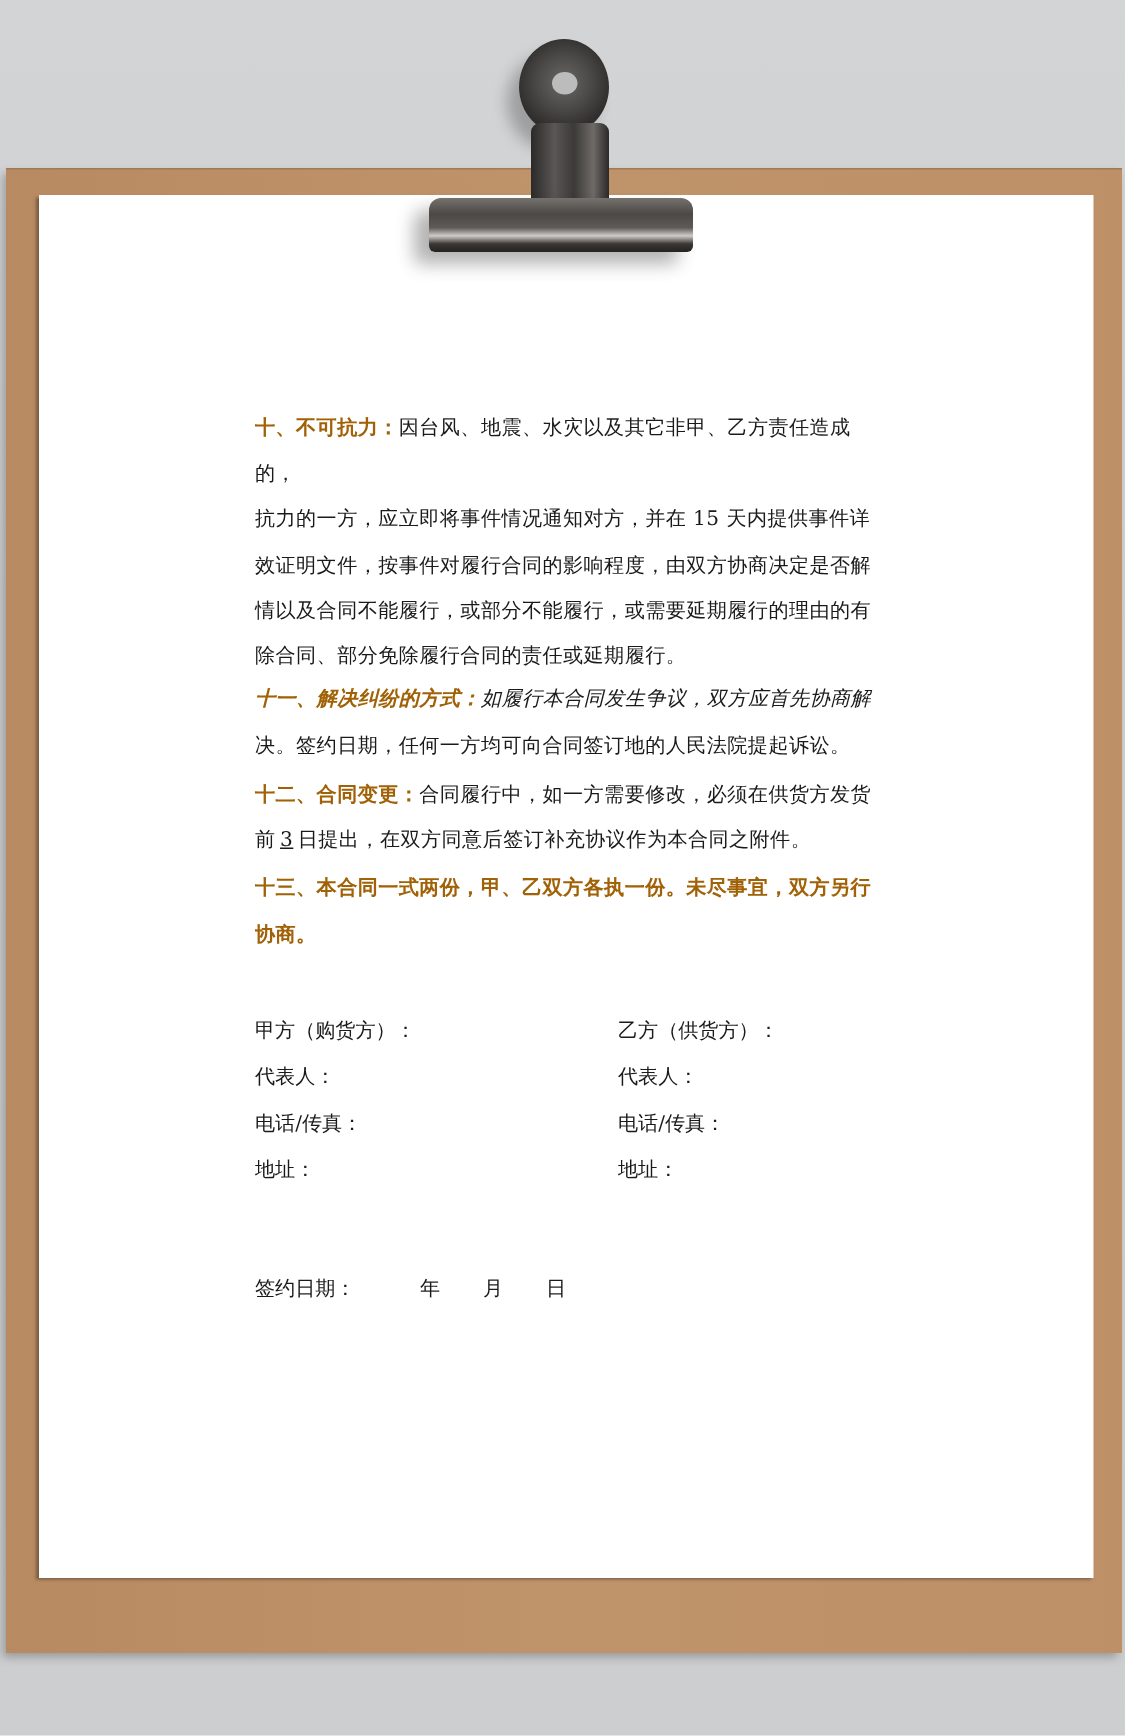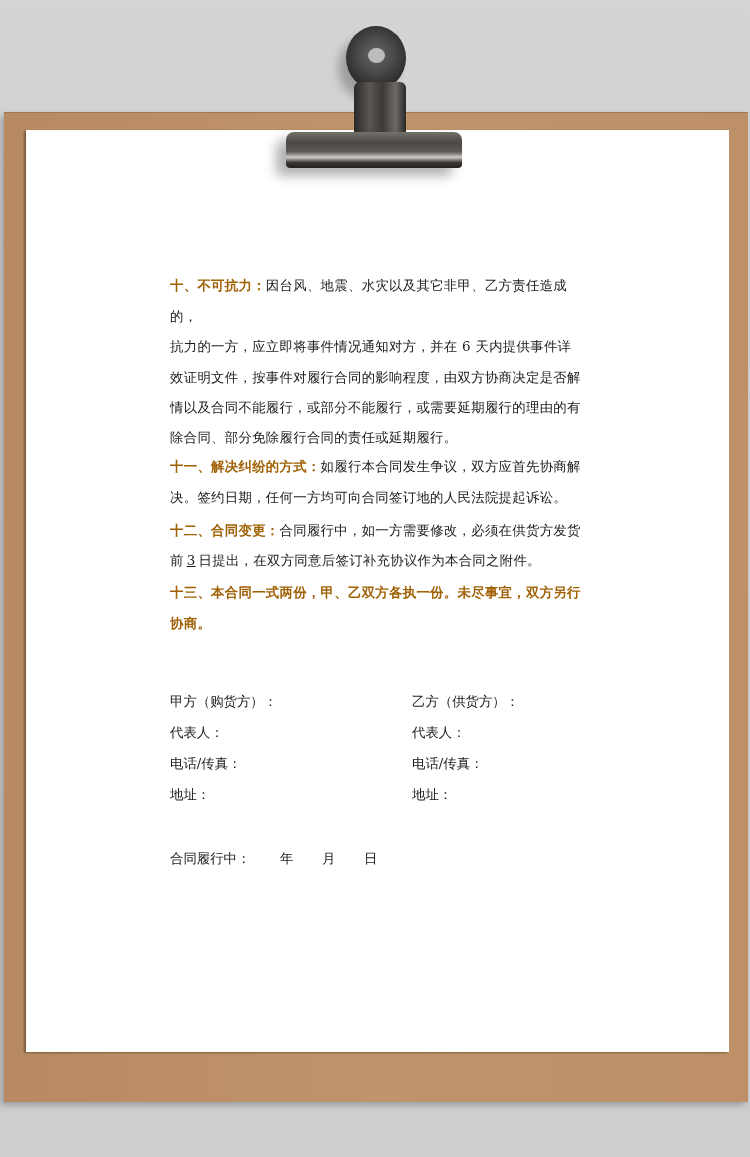--- a/index.html
+++ b/index.html
@@ -96,21 +96,21 @@
       font-weight: bold;
       color: #a16207;
     }
     .u {
       text-decoration: underline;
       padding: 0 3px;
     }
     .sign {
       position: absolute;
       left: 170px;
-      top: 693px;
+      top: 678px;
       width: 420px;
       font-size: 13.4px;
       color: #1a1a1a;
     }
     .sign .row {
       display: flex;
       height: 31px;
       align-items: flex-start;
     }
     .sign .col-a {
@@ -142,28 +142,28 @@
       <div class="hole"></div>
     </div>
   <div class="neck"></div>
   <div class="bar"></div>
 </div>
 
 <div class="doc">
 
   <div class="clause">
     <p class="para"><b>十、不可抗力：</b><span>因台风、地震、水灾以及其它非甲、乙方责任造成的，</span></p>
-    <p class="para">抗力的一方，应立即将事件情况通知对方，并在 6 天内提供事件详</p>
+    <p class="para">抗力的一方，应立即将事件情况通知对方，并在 15 天内提供事件详</p>
     <p class="para">效证明文件，按事件对履行合同的影响程度，由双方协商决定是否解</p>
     <p class="para">情以及合同不能履行，或部分不能履行，或需要延期履行的理由的有</p>
     <p class="para" style="line-height:28px;">除合同、部分免除履行合同的责任或延期履行。</p>
   </div>
 
   <div class="clause">
-    <p class="para" style="line-height:28px;"><b>十一、解决纠纷的方式：</b><span>如履行本合同发生争议，双方应首先协商解</span></p>
+    <p class="para" style="line-height:28px;font-style:italic;"><b>十一、解决纠纷的方式：</b><span>如履行本合同发生争议，双方应首先协商解</span></p>
     <p class="para" style="line-height:34px;">决。签约日期，任何一方均可向合同签订地的人民法院提起诉讼。</p>
   </div>
 
   <div class="clause">
     <p class="para"><b>十二、合同变更：</b><span>合同履行中，如一方需要修改，必须在供货方发货</span></p>
     <p class="para"><span>前</span><span class="u">3</span><span>日提出，在双方同意后签订补充协议作为本合同之附件。</span></p>
   </div>
 
   <div class="clause">
     <p class="para"><b>十三、本合同一式两份，甲、乙双方各执一份。未尽事宜，双方另行</b></p>
@@ -184,17 +184,17 @@
     <span class="col-a">电话/传真：</span>
     <span class="col-b">电话/传真：</span>
   </div>
   <div class="row">
     <span class="col-a">地址：</span>
     <span class="col-b">地址：</span>
   </div>
 </div>
 
 <div class="date-row">
-  <span class="lbl">合同履行中：</span>
+  <span class="lbl">签约日期：</span>
   <span class="y">年</span>
   <span class="m">月</span>
   <span class="d">日</span>
 </div>
 
 </body></html>

